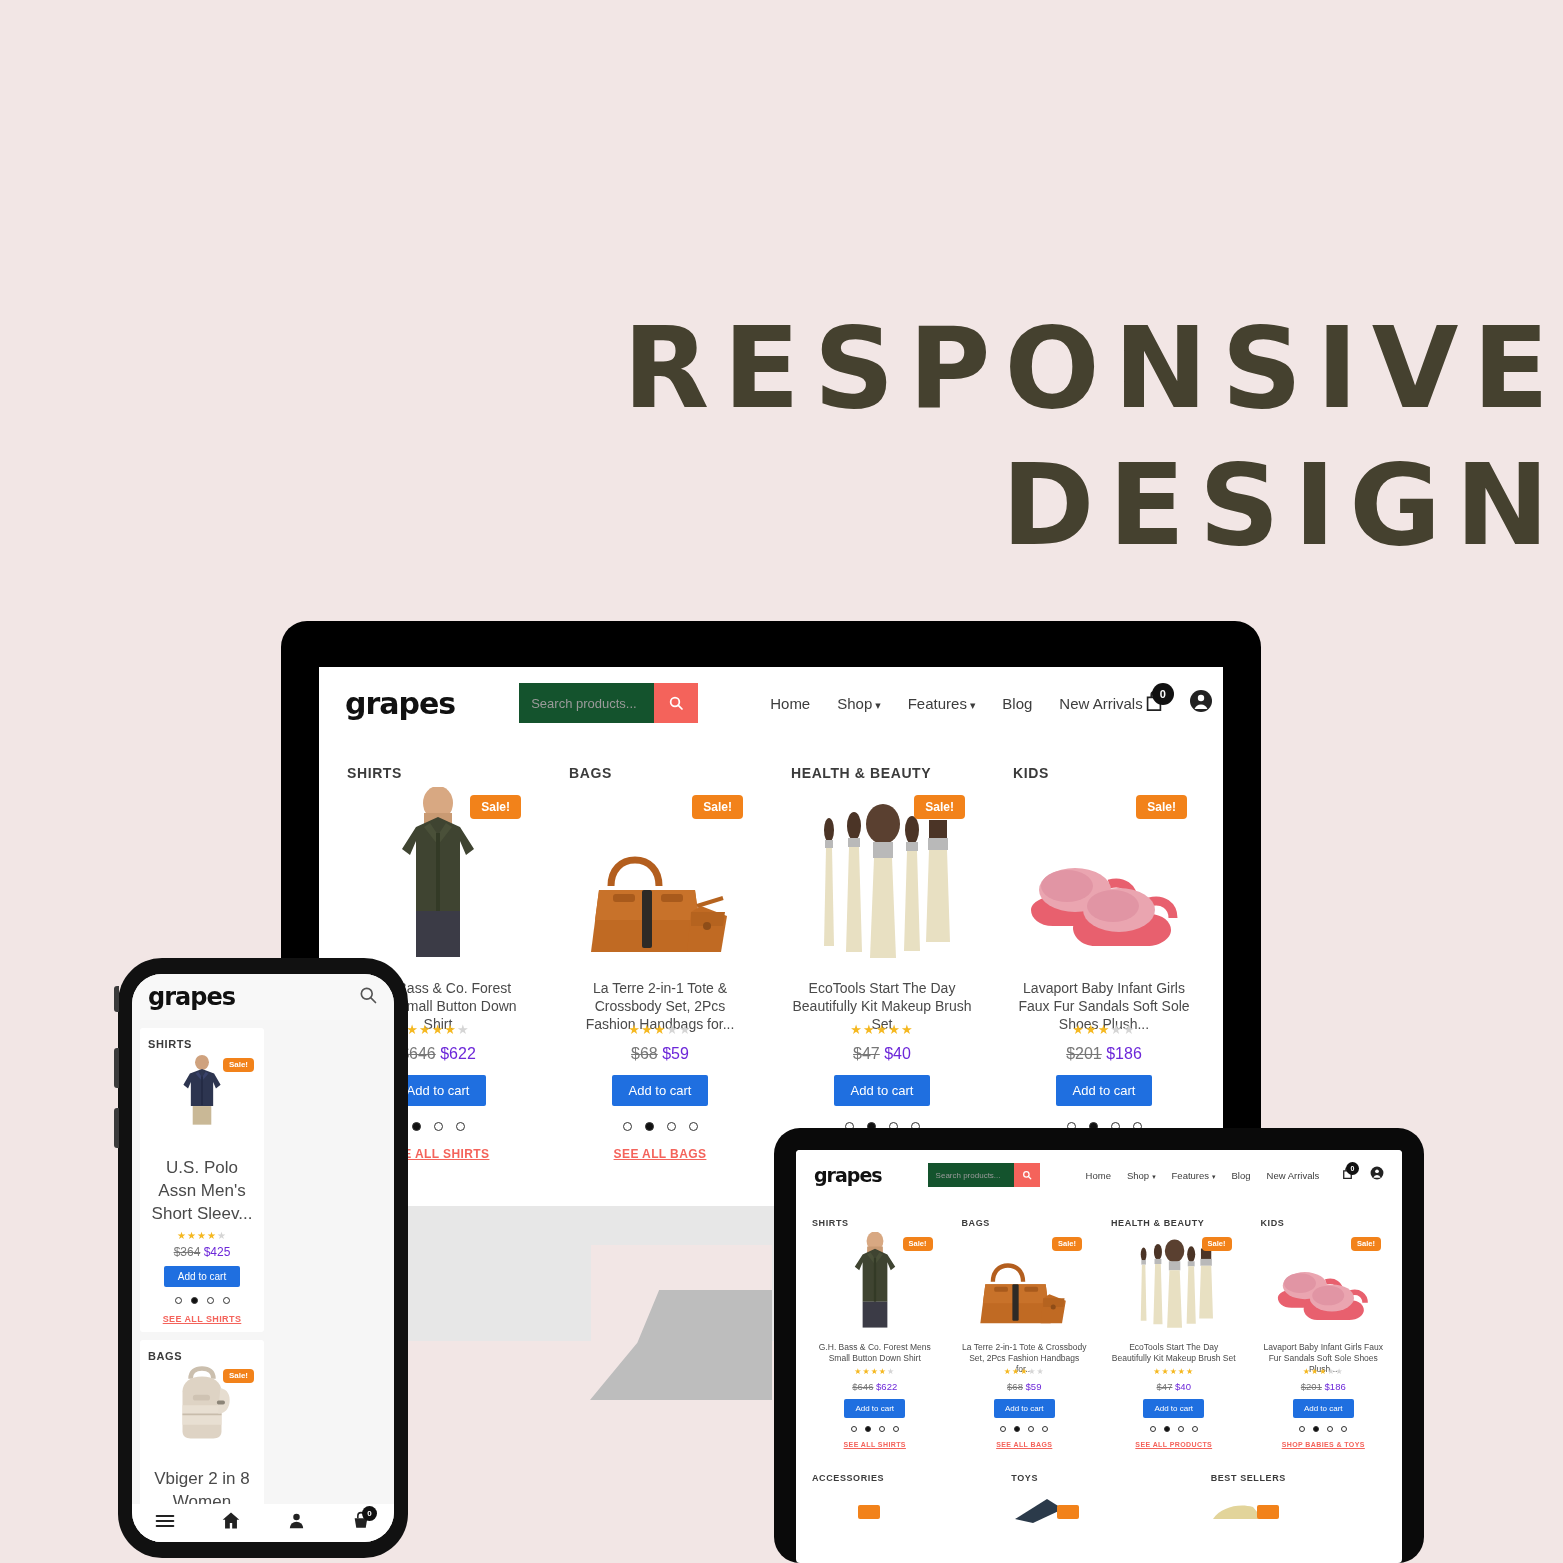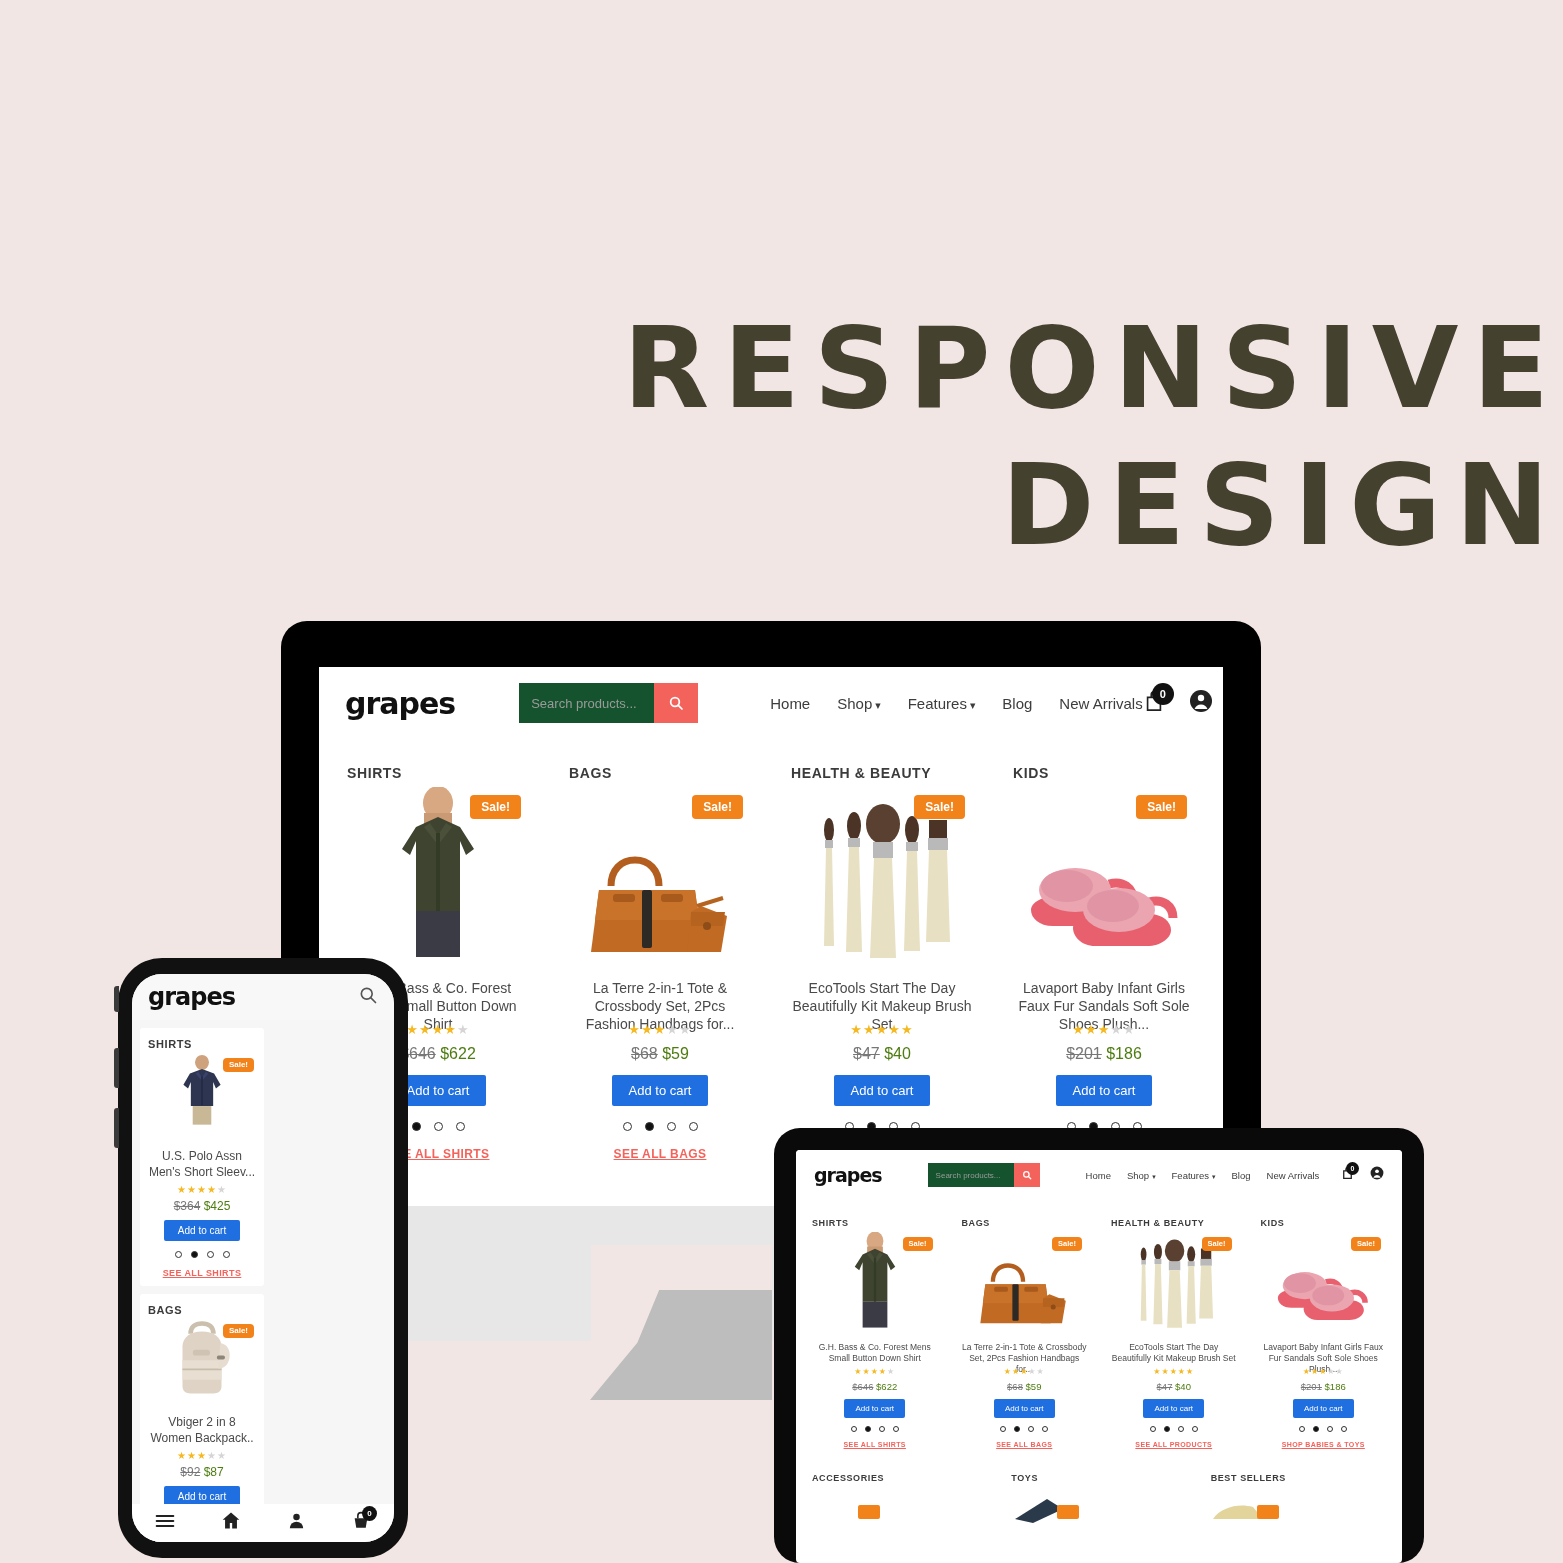--- a/index.html
+++ b/index.html
@@ -63,21 +63,21 @@
   .cat{ align-self:flex-start; font-weight:bold; color:#3b3b3b; letter-spacing:.6px; }
   .imgwrap{ position:relative; display:flex; align-items:flex-end; justify-content:center; }
   .sale{
     position:absolute; background:#f2821a; color:#fff; font-weight:bold;
     border-radius:4px; text-align:center; line-height:1;
   }
   .pname{ text-align:center; color:#4a4a4a; }
   .stars{ letter-spacing:1px; color:#f5b820; }
   .stars .off{ color:#d5d5d5; }
   .price .old{ text-decoration:line-through; color:#777; }
-  .price .new{ color:#4d7c0f; }
+  .price .new{ color:#6d28d9; }
   .atc{ background:#1f6fe0; color:#fff; text-align:center; border-radius:2px; }
   .dots{ display:flex; }
   .dot{ border-radius:50%; border:1px solid #333; }
   .dot.on{ background:#111; }
   .seeall{ color:#f4635b; text-decoration:underline; font-weight:bold; letter-spacing:.4px; }
 
   
   #monitor{
     position:absolute; left:281px; top:621px; width:980px; height:585px;
     background:#000; border-radius:26px; padding:46px 38px 0 38px;
@@ -127,21 +127,21 @@
   #phone .screen{ border-radius:30px; background:#f6f6f6; }
   #phone .btnL{ position:absolute; left:-4px; background:#3a3a3a; border-radius:3px 0 0 3px; width:5px; }
   #phone .topbar{ height:46px; padding:0 16px; background:#f8f8f8; }
   #phone .brand{ font-size:24px; }
   #phone .icons{ margin-left:auto; }
   #phone .grid{ padding:8px 8px 0 8px; gap:8px; flex-wrap:wrap; }
   #phone .card{ width:124px; padding:10px 8px 8px 8px; border-radius:3px; }
   #phone .cat{ font-size:11px; margin-bottom:2px; line-height:1.25; }
   #phone .imgwrap{ width:100%; height:86px; }
   #phone .sale{ top:4px; right:2px; padding:3px 6px; font-size:8px; }
-  #phone .pname{ font-size:12px; line-height:1.35; margin-top:8px; }
+  #phone .pname{ font-size:17px; line-height:1.35; margin-top:17px; }
   #phone .stars{ font-size:10px; margin-top:4px; }
   #phone .price{ font-size:12px; margin-top:4px; }
   #phone .atc{ margin-top:7px; padding:5px 14px; font-size:10px; }
   #phone .dots{ gap:9px; margin-top:10px; }
   #phone .dot{ width:7px; height:7px; }
   #phone .seeall{ font-size:9px; margin-top:10px; }
   #phone .tabbar{
     position:absolute; left:14px; right:14px; bottom:16px; height:38px;
     background:#fff; border-radius:0 0 30px 30px;
     display:flex; align-items:center; justify-content:space-around;

